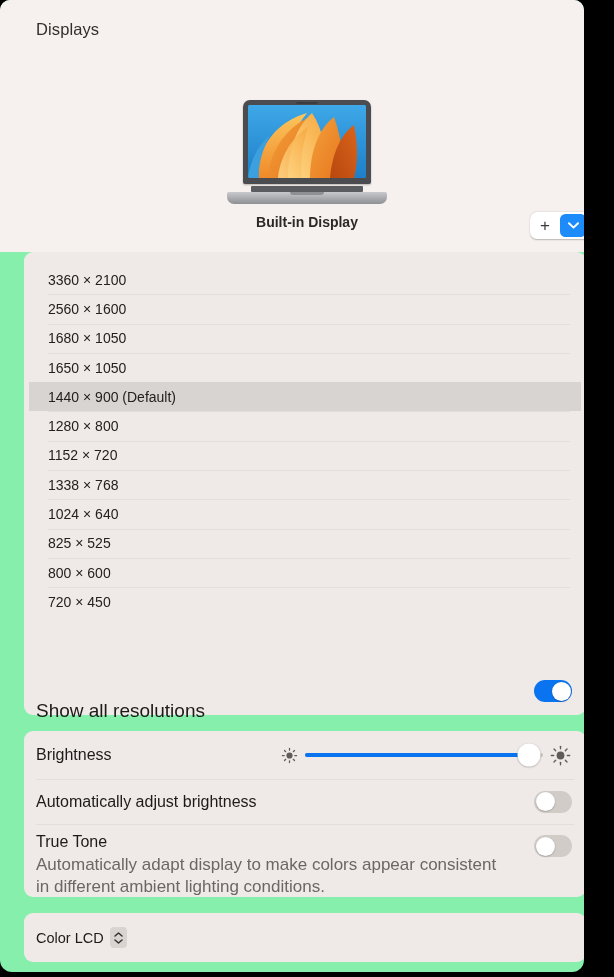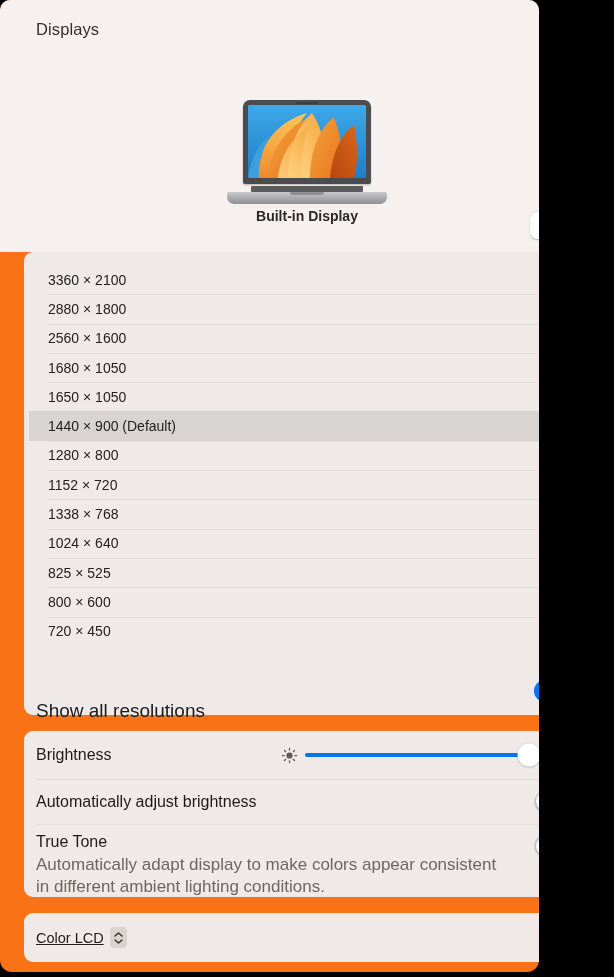--- a/index.html
+++ b/index.html
@@ -5,42 +5,42 @@
   * { box-sizing: border-box; margin: 0; padding: 0; }
   html, body {
     width: 614px; height: 977px;
     background: #000;
     font-family: "Liberation Sans", sans-serif;
     overflow: hidden;
   }
   #window {
     position: absolute;
     left: 0; top: 0;
-    width: 539px; height: 972px;
-    background: #f97316;
+    width: 584px; height: 972px;
+    background: #86efac;
     border-radius: 10px 10px 12px 12px;
     overflow: hidden;
   }
 
   
   #header {
     position: absolute; left: 0; top: 0;
     width: 614px; height: 252px;
     background: #F6F1EE;
   }
   #page-title {
     position: absolute; left: 36px; top: 20px;
     font-size: 16.5px; color: #32302E; letter-spacing: .1px;
   }
   #display-block {
     position: absolute; left: 0; top: 100px; width: 614px;
     text-align: center;
   }
   #display-name {
-    margin-top: 4px;
+    margin-top: 10px;
     font-size: 14px; font-weight: bold; color: #2B2927;
   }
 
   
   .laptop { position: relative; width: 160px; height: 104px; margin: 0 auto; }
   .lid {
     position: absolute; left: 16px; top: 0;
     width: 128px; height: 84px;
     background: #4A4C50;
     border-radius: 7px 7px 2px 2px;
@@ -190,21 +190,21 @@
     box-shadow: 0 .5px 2px rgba(0,0,0,.33);
   }
   .sun { flex: none; display: block; }
 
   
   #row-color {
     height: 49px; display: flex; align-items: center;
     padding: 0 14px 0 12px;
   }
   #color-value {
-    font-size: 14.5px; color: #1D1B1A; margin-right: 6px; text-decoration: underline;
+    font-size: 14.5px; color: #1D1B1A; margin-right: 6px;
   }
   #stepper {
     width: 17px; height: 21px; border-radius: 4px;
     background: #D9D4D0;
     display: flex; flex-direction: column;
     align-items: center; justify-content: center; gap: 2px;
     flex: none;
   }
 </style>
 </head>
@@ -271,24 +271,20 @@
     </div>
   </div>
 
   <div class="card" id="card-resolutions">
     <div id="res-list">
       <div class="res-row">
           <span>3360 × 2100</span>
         </div>
       <div class="res-row">
           <span class="sep"></span>
-          <span>2880 × 1800</span>
-        </div>
-      <div class="res-row">
-          <span class="sep"></span>
           <span>2560 × 1600</span>
         </div>
       <div class="res-row">
           <span class="sep"></span>
           <span>1680 × 1050</span>
         </div>
       <div class="res-row">
           <span class="sep"></span>
           <span>1650 × 1050</span>
         </div>

